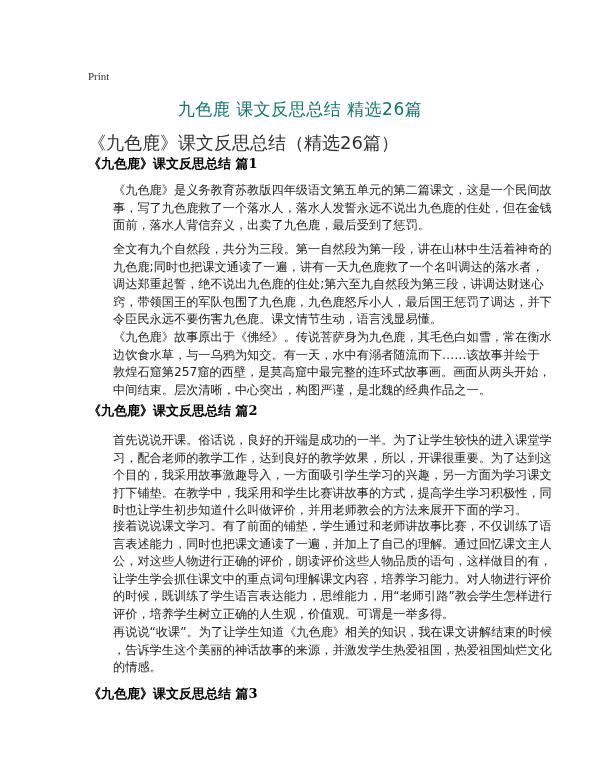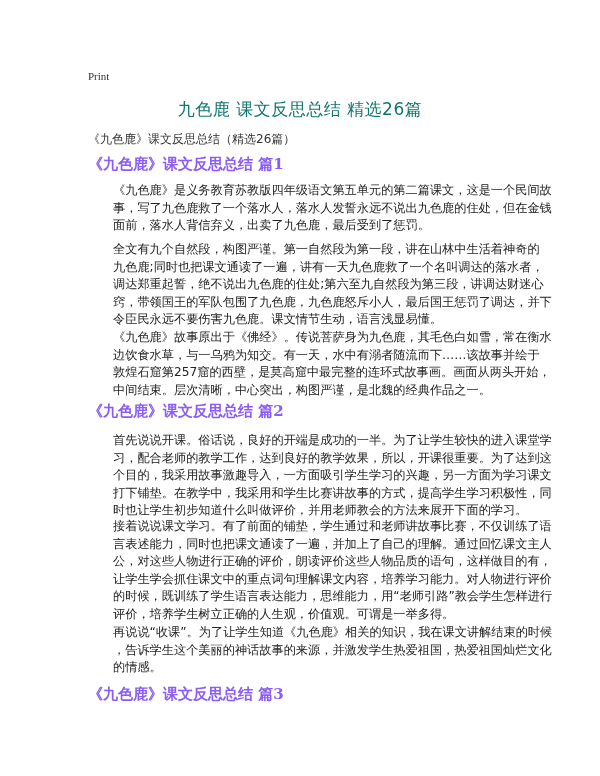--- a/index.html
+++ b/index.html
@@ -3,22 +3,22 @@
   <meta charset="utf-8">
   <style>
     html, body { margin: 0; padding: 0; background: #ffffff; }
     body { width: 600px; height: 776px; overflow: hidden; position: relative;
            font-family: "DejaVu Sans", sans-serif; color: #1a1a1a; }
     .page { position: absolute; left: 0; top: 0; width: 600px; height: 568px; }
     .print-label { position: absolute; left: 88px; top: 70px; font-family: "Liberation Serif", serif;
                    font-size: 11px; color: #333; }
     .doc-title { position: absolute; left: 0; width: 600px; top: 98px; text-align: center;
                  font-size: 17px; color: #0f766e; letter-spacing: 0.5px; }
-    .subtitle { position: absolute; left: 88px; top: 131px; font-size: 12px; color: #333; }
-    .section-heading { position: absolute; left: 88px; font-size: 15px; font-weight: bold; color: #8b5cf6;
+    .subtitle { position: absolute; left: 88px; top: 131px; font-size: 18px; color: #333; }
+    .section-heading { position: absolute; left: 88px; font-size: 13px; font-weight: bold; color: #000000;
                        font-family: "DejaVu Serif", serif; }
     .para { position: absolute; left: 88px; width: 430px; font-size: 12.2px; line-height: 17.6px;
             color: #222; }
     .para .line { display: block; white-space: nowrap; margin-left: 25px; }
   </style>
 </head>
 <body>
 
 <div class="page">
   <div class="print-label">Print</div>
@@ -27,21 +27,21 @@
 
   <div class="section-heading" style="top:155px">《九色鹿》课文反思总结 篇1</div>
 
   <div class="para" style="top:182px">
     <span class="line">《九色鹿》是义务教育苏教版四年级语文第五单元的第二篇课文，这是一个民间故</span>
     <span class="line">事，写了九色鹿救了一个落水人，落水人发誓永远不说出九色鹿的住处，但在金钱</span>
     <span class="line">面前，落水人背信弃义，出卖了九色鹿，最后受到了惩罚。</span>
   </div>
 
   <div class="para" style="top:241px">
-    <span class="line">全文有九个自然段，构图严谨。第一自然段为第一段，讲在山林中生活着神奇的</span>
+    <span class="line">全文有九个自然段，共分为三段。第一自然段为第一段，讲在山林中生活着神奇的</span>
     <span class="line">九色鹿;同时也把课文通读了一遍，讲有一天九色鹿救了一个名叫调达的落水者，</span>
     <span class="line">调达郑重起誓，绝不说出九色鹿的住处;第六至九自然段为第三段，讲调达财迷心</span>
     <span class="line">窍，带领国王的军队包围了九色鹿，九色鹿怒斥小人，最后国王惩罚了调达，并下</span>
     <span class="line">令臣民永远不要伤害九色鹿。课文情节生动，语言浅显易懂。</span>
   </div>
 
   <div class="para" style="top:329px">
     <span class="line">《九色鹿》故事原出于《佛经》。传说菩萨身为九色鹿，其毛色白如雪，常在衡水</span>
     <span class="line">边饮食水草，与一乌鸦为知交。有一天，水中有溺者随流而下……该故事并绘于</span>
     <span class="line">敦煌石窟第257窟的西壁，是莫高窟中最完整的连环式故事画。画面从两头开始，</span>

